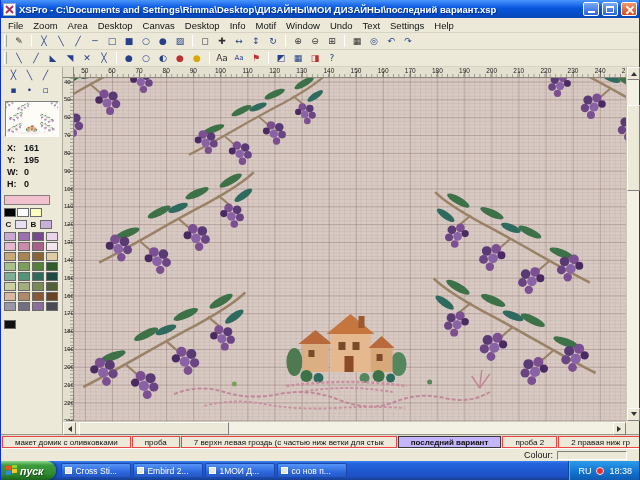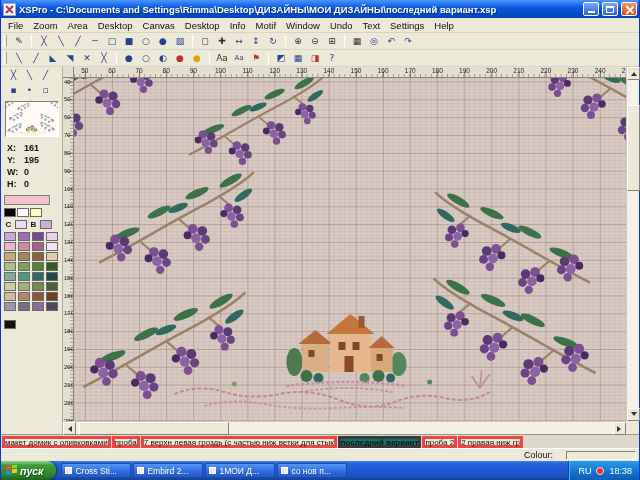--- a/index.html
+++ b/index.html
@@ -76,23 +76,23 @@
   .hthumb{position:absolute;left:16px;top:0;width:150px;height:13px;background:#ece9d8;border:1px solid;border-color:#fff #808080 #808080 #fff}
   .scroll-corner{position:absolute;right:0;bottom:0;width:13px;height:13px;background:#ece9d8;z-index:3}
   .tri{width:0;height:0;border:3px solid transparent}
   .tri.t-up{border-bottom:4px solid #333;margin-top:-2px}
   .tri.t-down{border-top:4px solid #333;margin-bottom:-2px}
   .tri.t-left{border-right:4px solid #333;margin-left:-2px}
   .tri.t-right{border-left:4px solid #333;margin-right:-2px}
 
   
   .tabbar{flex:0 0 14px;background:#ddd8c8;border-top:1px solid #9a9688;display:flex;align-items:stretch;font-size:8px;overflow:hidden;padding:1px 1px 0}
-  .tab{display:flex;align-items:center;padding:0 0;margin-right:1px;background:#ece9d8;border:3px solid #ef4444;white-space:nowrap;cursor:default}
-  .tab.active{background:#0f766e;border-color:#3a3a3a;font-weight:bold}
-  .statusbar{flex:0 0 13px;background:#ece9d8;border-top:1px solid #fff;display:flex;align-items:center;justify-content:flex-end;font-size:9px;gap:13px;padding-right:3px}
+  .tab{display:flex;align-items:center;padding:0 12px;margin-right:1px;background:#ece9d8;border:1px solid #ef4444;white-space:nowrap;cursor:default}
+  .tab.active{background:#c4b5fd;border-color:#3a3a3a;font-weight:bold}
+  .statusbar{flex:0 0 13px;background:#ece9d8;border-top:1px solid #fff;display:flex;align-items:center;justify-content:flex-end;font-size:9px;gap:4px;padding-right:12px}
   .colour-box{width:70px;height:9px;background:#ece9d8;border:1px solid;border-color:#808080 #fff #fff #808080}
   .taskbar{flex:0 0 19px;background:linear-gradient(180deg,#3a81f2 0%,#2363dd 14%,#1d50c4 82%,#16408f 100%);display:flex;align-items:center;overflow:hidden}
   .start-button{height:19px;display:flex;align-items:center;gap:3px;padding:0 13px 0 5px;border-radius:0 9px 9px 0;
     background:linear-gradient(180deg,#8ed88e 0%,#3d9a3d 22%,#2e8a2e 70%,#1c641c 100%);box-shadow:1px 0 3px rgba(0,0,0,.45);
     color:#fff;font-weight:bold;font-style:italic;font-size:10.5px;text-shadow:1px 1px 1px #174f17;cursor:default}
   .task-buttons{display:flex;gap:2px;margin-left:5px;flex:1;min-width:0}
   .task-btn{height:15px;flex:0 0 70px;background:linear-gradient(180deg,#5695f5,#2d68de 60%,#2458c4);border:1px solid #1c48a8;border-radius:2px;color:#fff;font-size:8.5px;display:flex;align-items:center;gap:3px;padding:0 3px;overflow:hidden;cursor:default}
   .task-icon{width:7px;height:7px;background:#e8e8e8;border:1px solid #fff;flex:0 0 auto}
   .task-label{white-space:nowrap;overflow:hidden}
   .tray{height:19px;display:flex;align-items:center;gap:5px;padding:0 7px 0 9px;color:#fff;font-size:9px;

